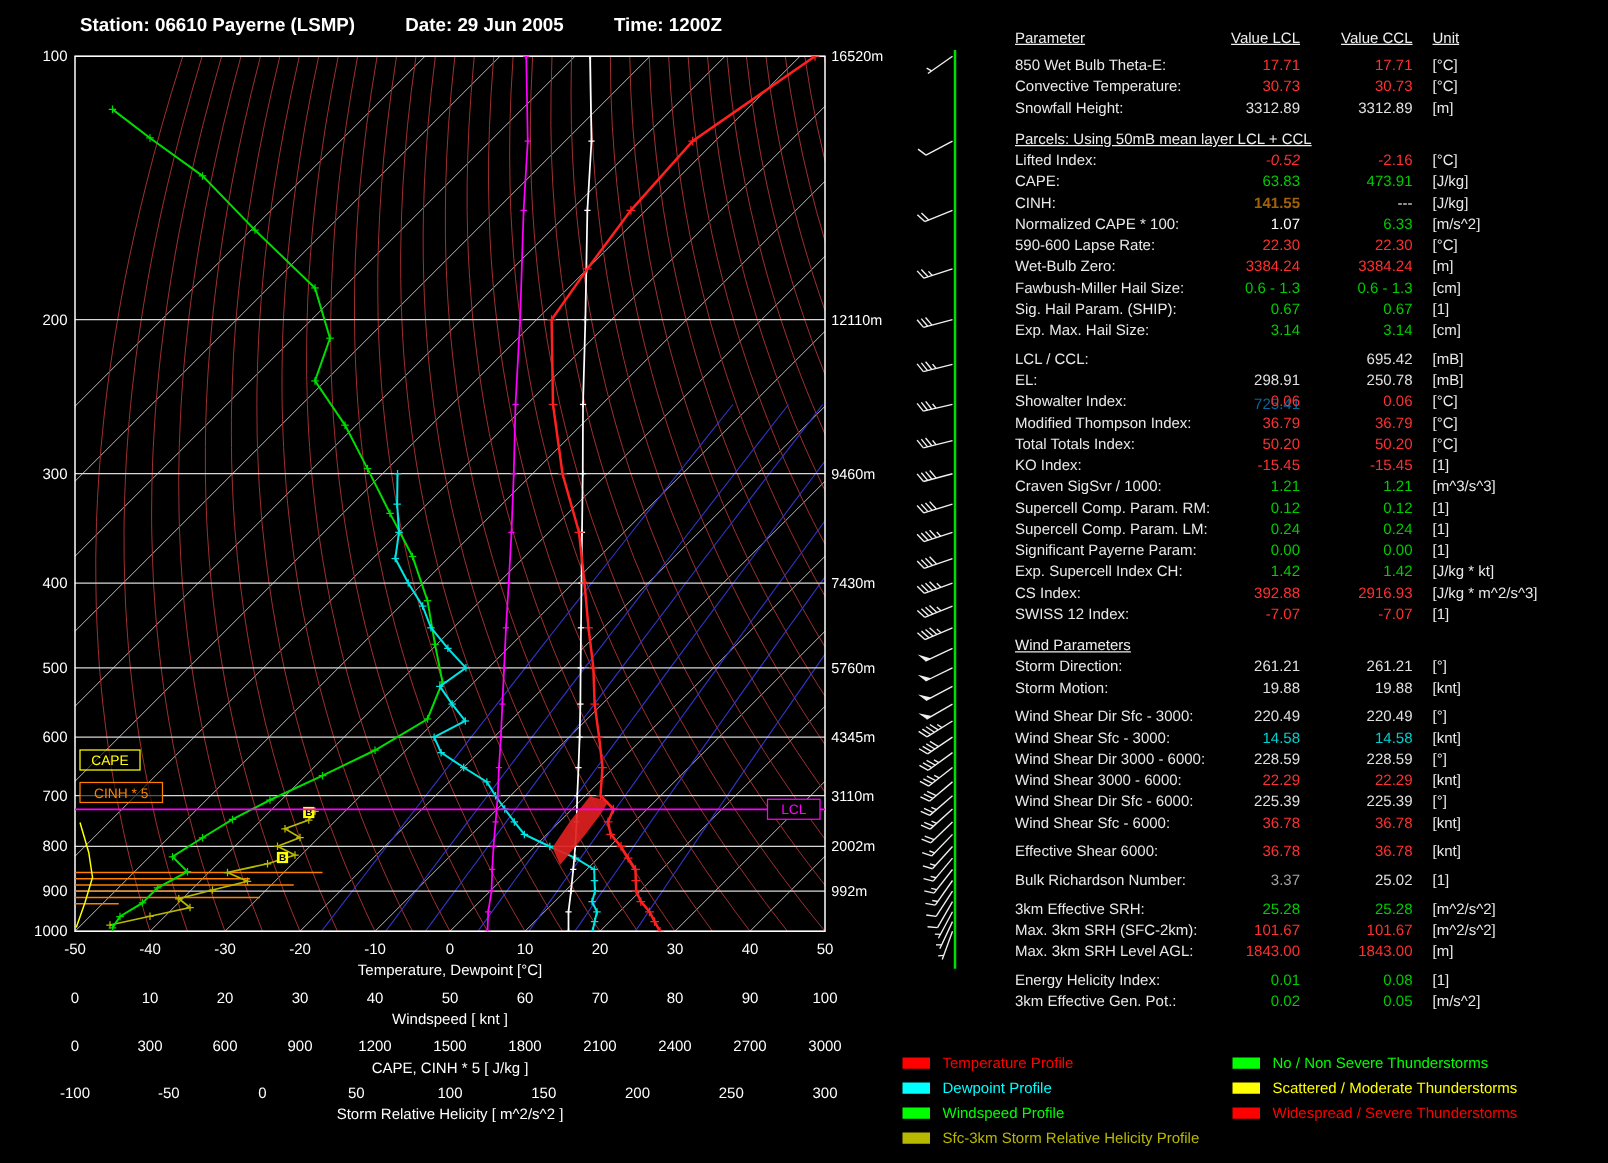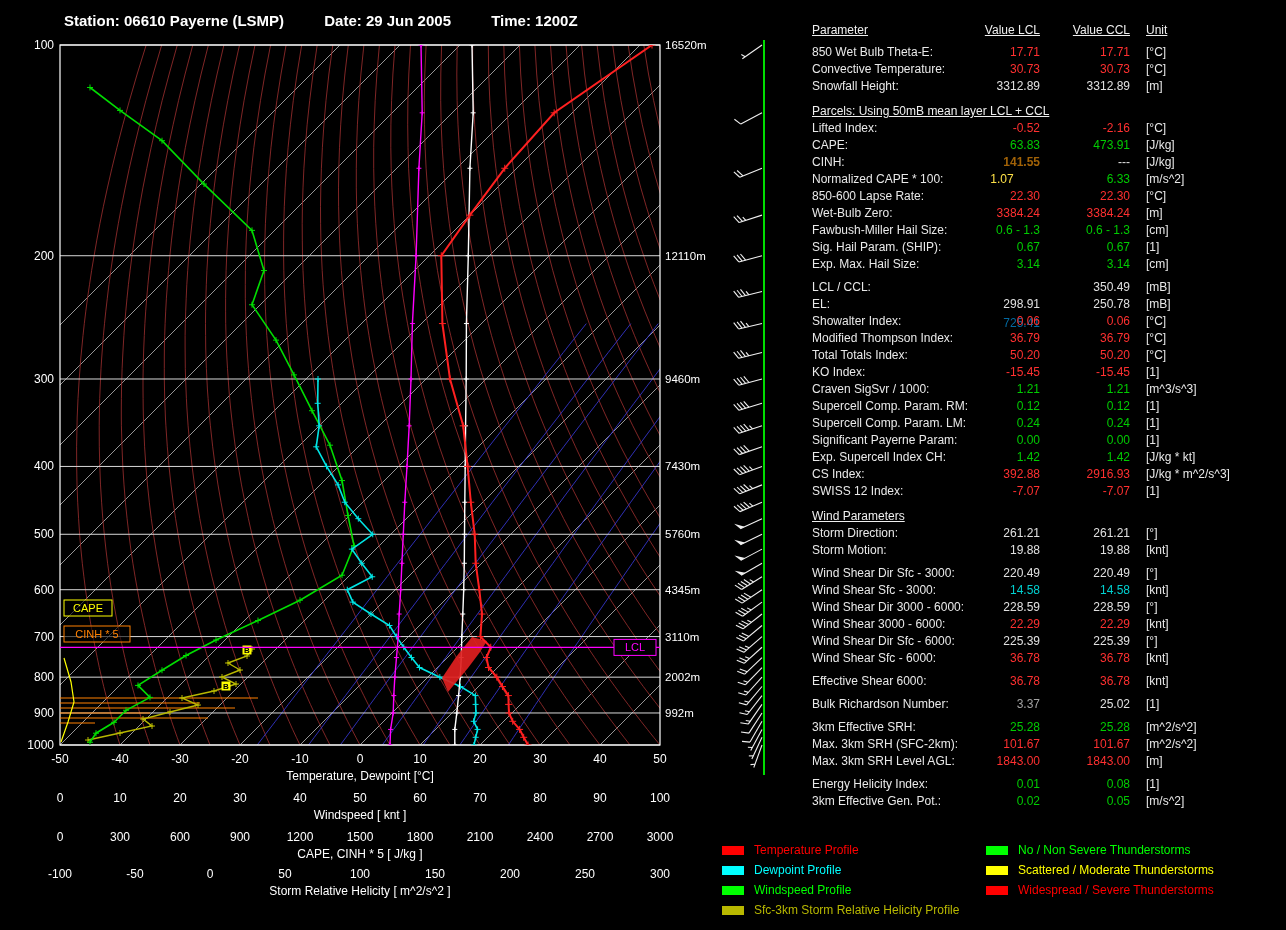--- a/index.html
+++ b/index.html
@@ -701,44 +701,44 @@
       </div>
       <div class="row">
         <span class="lab">Snowfall Height:</span>
         <span class="v1" style="color: rgb(224, 224, 224);">3312.89</span>
         <span class="v2" style="color: rgb(224, 224, 224);">3312.89</span>
         <span class="unit">[m]</span>
       </div>
       <div class="sec-title">Parcels: Using 50mB mean layer LCL + CCL</div>
       <div class="row">
         <span class="lab">Lifted Index:</span>
-        <span class="v1" style="color: rgb(255, 48, 48);">-0.52</span>
+        <span class="v1" style="color: rgb(255, 48, 48); font-style: italic;">-0.52</span>
         <span class="v2" style="color: rgb(255, 48, 48);">-2.16</span>
         <span class="unit">[°C]</span>
       </div>
       <div class="row">
         <span class="lab">CAPE:</span>
         <span class="v1" style="color: rgb(0, 204, 0);">63.83</span>
         <span class="v2" style="color: rgb(0, 204, 0);">473.91</span>
         <span class="unit">[J/kg]</span>
       </div>
       <div class="row">
         <span class="lab">CINH:</span>
         <span class="v1" style="color: #a16207; font-weight: bold;">141.55</span>
         <span class="v2" style="color: rgb(224, 224, 224);">---</span>
         <span class="unit">[J/kg]</span>
       </div>
       <div class="row">
         <span class="lab">Normalized CAPE * 100:</span>
-        <span class="v1" style="color: #fde047; text-align: center;">1.07</span>
+        <span class="v1" style="color: #ffffff;">1.07</span>
         <span class="v2" style="color: rgb(0, 204, 0);">6.33</span>
         <span class="unit">[m/s^2]</span>
       </div>
       <div class="row">
-        <span class="lab">850-600 Lapse Rate:</span>
+        <span class="lab">590-600 Lapse Rate:</span>
         <span class="v1" style="color: rgb(255, 48, 48);">22.30</span>
         <span class="v2" style="color: rgb(255, 48, 48);">22.30</span>
         <span class="unit">[°C]</span>
       </div>
       <div class="row">
         <span class="lab">Wet-Bulb Zero:</span>
         <span class="v1" style="color: rgb(255, 48, 48);">3384.24</span>
         <span class="v2" style="color: rgb(255, 48, 48);">3384.24</span>
         <span class="unit">[m]</span>
       </div>
@@ -756,21 +756,21 @@
       </div>
       <div class="row">
         <span class="lab">Exp. Max. Hail Size:</span>
         <span class="v1" style="color: rgb(0, 204, 0);">3.14</span>
         <span class="v2" style="color: rgb(0, 204, 0);">3.14</span>
         <span class="unit">[cm]</span>
       </div>
       <div class="row gap">
         <span class="lab">LCL / CCL:</span>
         <span class="v1" style="color: #0369a1; margin-top: 36px;">725.41</span>
-        <span class="v2" style="color: rgb(224, 224, 224);">350.49</span>
+        <span class="v2" style="color: rgb(224, 224, 224);">695.42</span>
         <span class="unit">[mB]</span>
       </div>
       <div class="row">
         <span class="lab">EL:</span>
         <span class="v1" style="color: rgb(224, 224, 224);">298.91</span>
         <span class="v2" style="color: rgb(224, 224, 224);">250.78</span>
         <span class="unit">[mB]</span>
       </div>
       <div class="row">
         <span class="lab">Showalter Index:</span>

